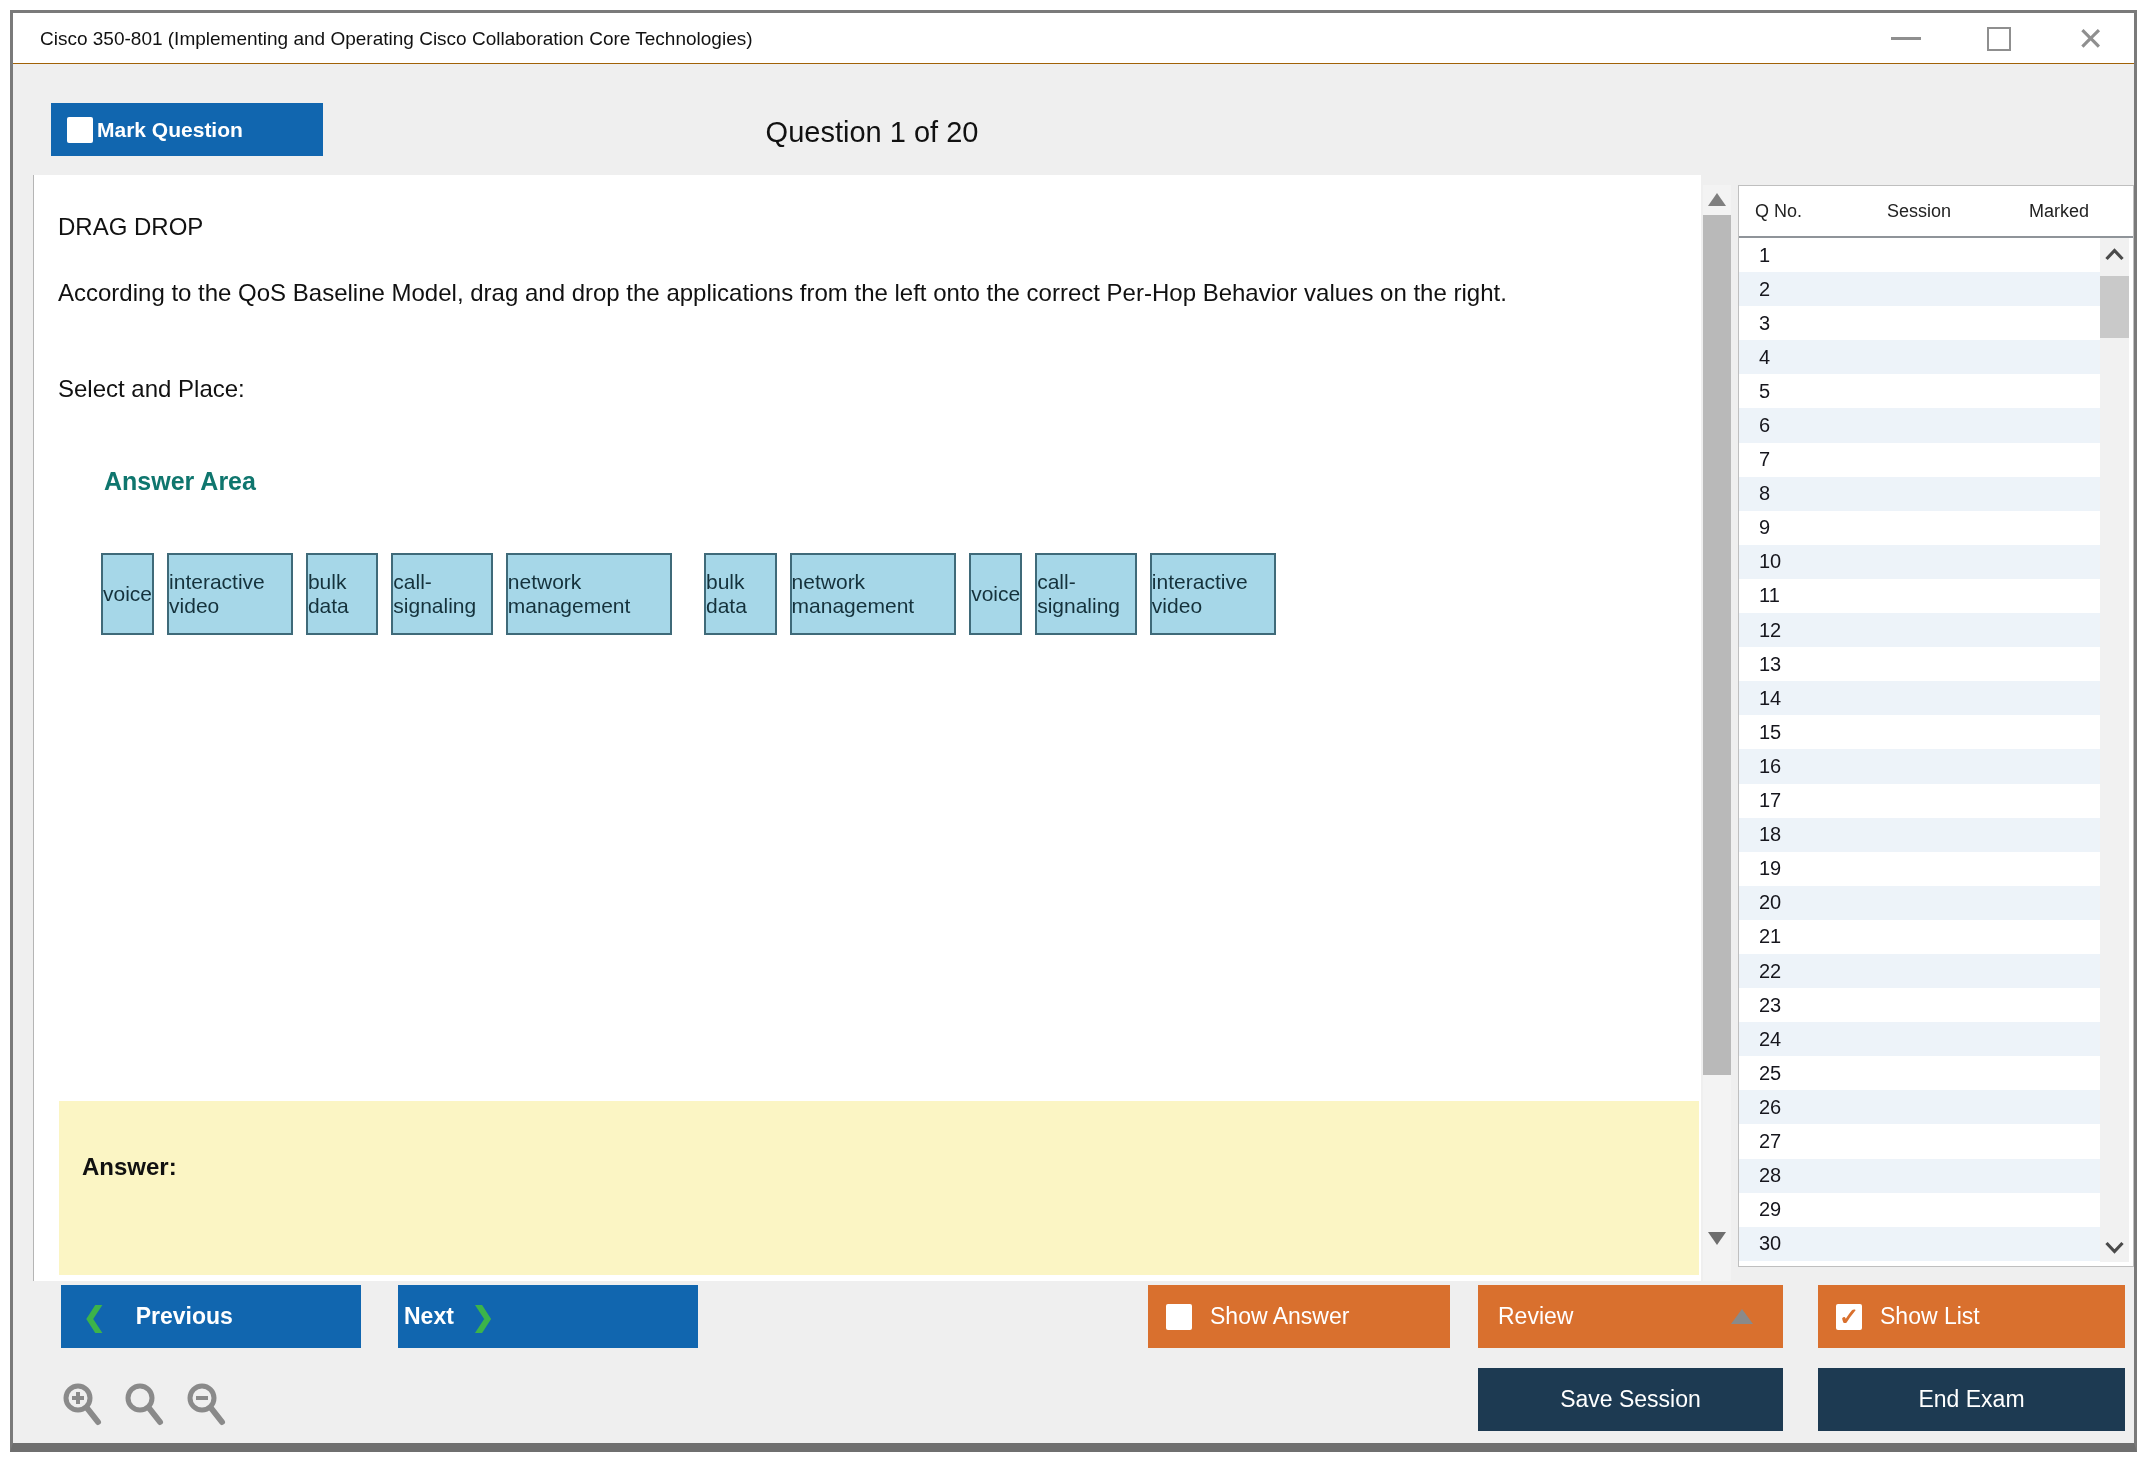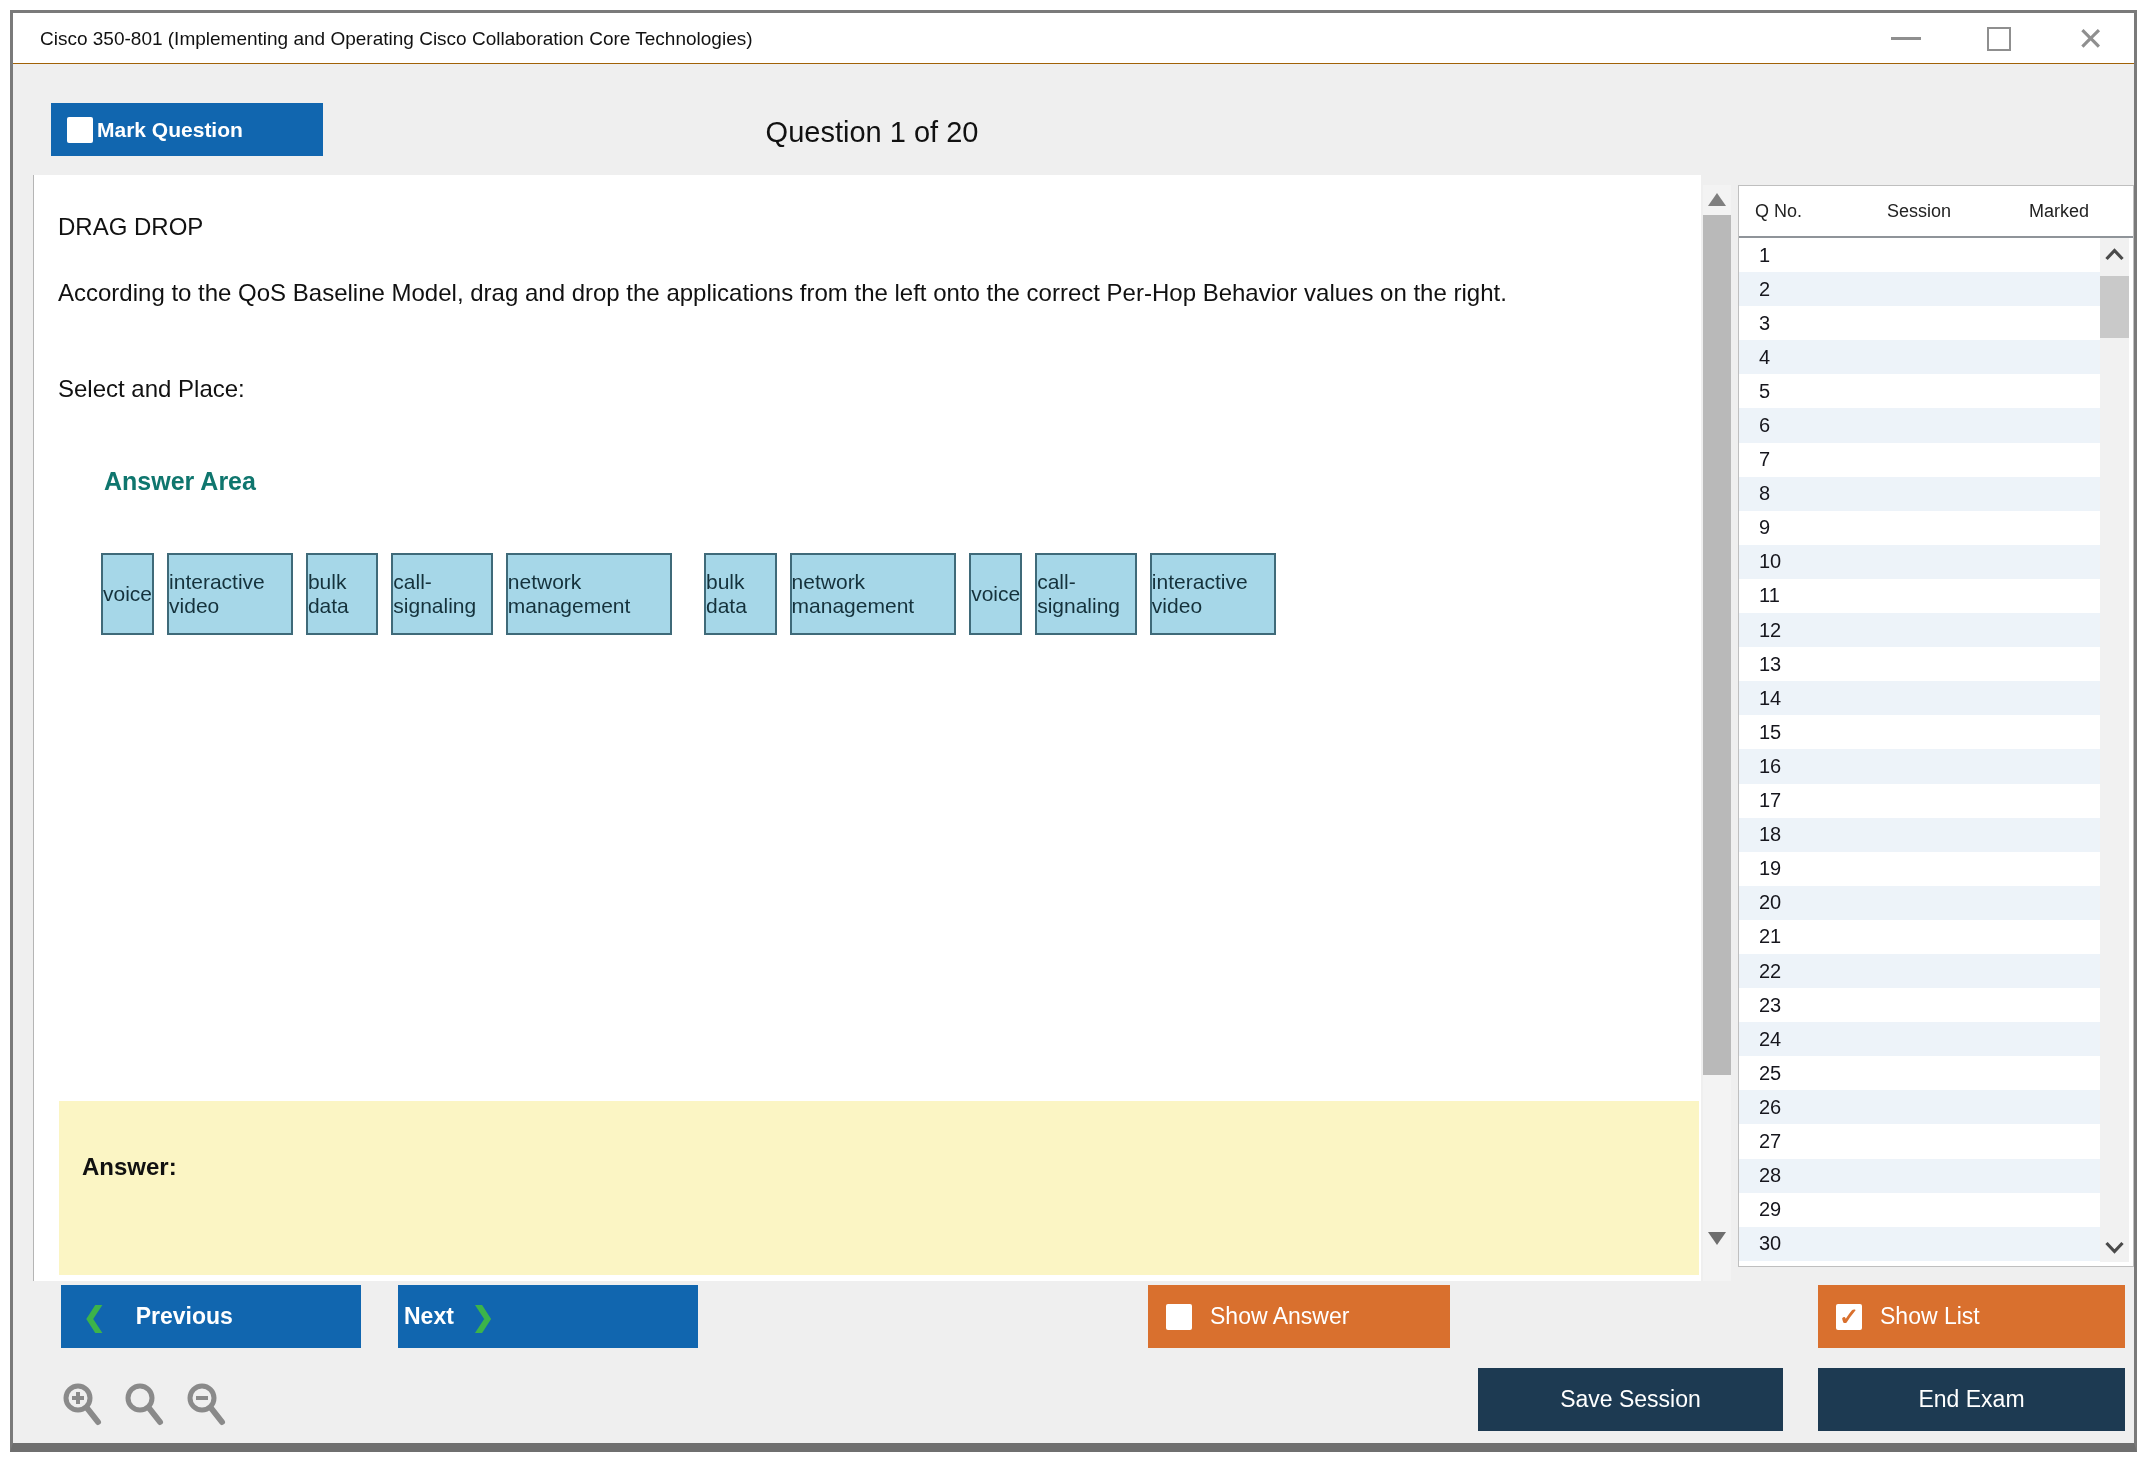--- a/index.html
+++ b/index.html
@@ -230,20 +230,24 @@
       <span>Previous</span>
     </button>
     <button class="btn foot-btn blue next-btn" style="border:none;">
       <span>Next</span>
       <span class="chev">❯</span>
     </button>
     <button class="btn foot-btn orange show-answer-btn" style="border:none;">
       <span class="checkbox"></span>
       <span>Show Answer</span>
     </button>
+    <button class="btn foot-btn orange review-btn" style="border:none;">
+      <span>Review</span>
+      <span class="tri"></span>
+    </button>
     <button class="btn foot-btn orange show-list-btn" style="border:none;">
       <span class="checkbox">
           <span class="check">✓</span>
         </span>
       <span>Show List</span>
     </button>
     <button class="btn foot-btn navy save-btn" style="border:none;">
       <span>Save Session</span>
     </button>
     <button class="btn foot-btn navy end-btn" style="border:none;">

